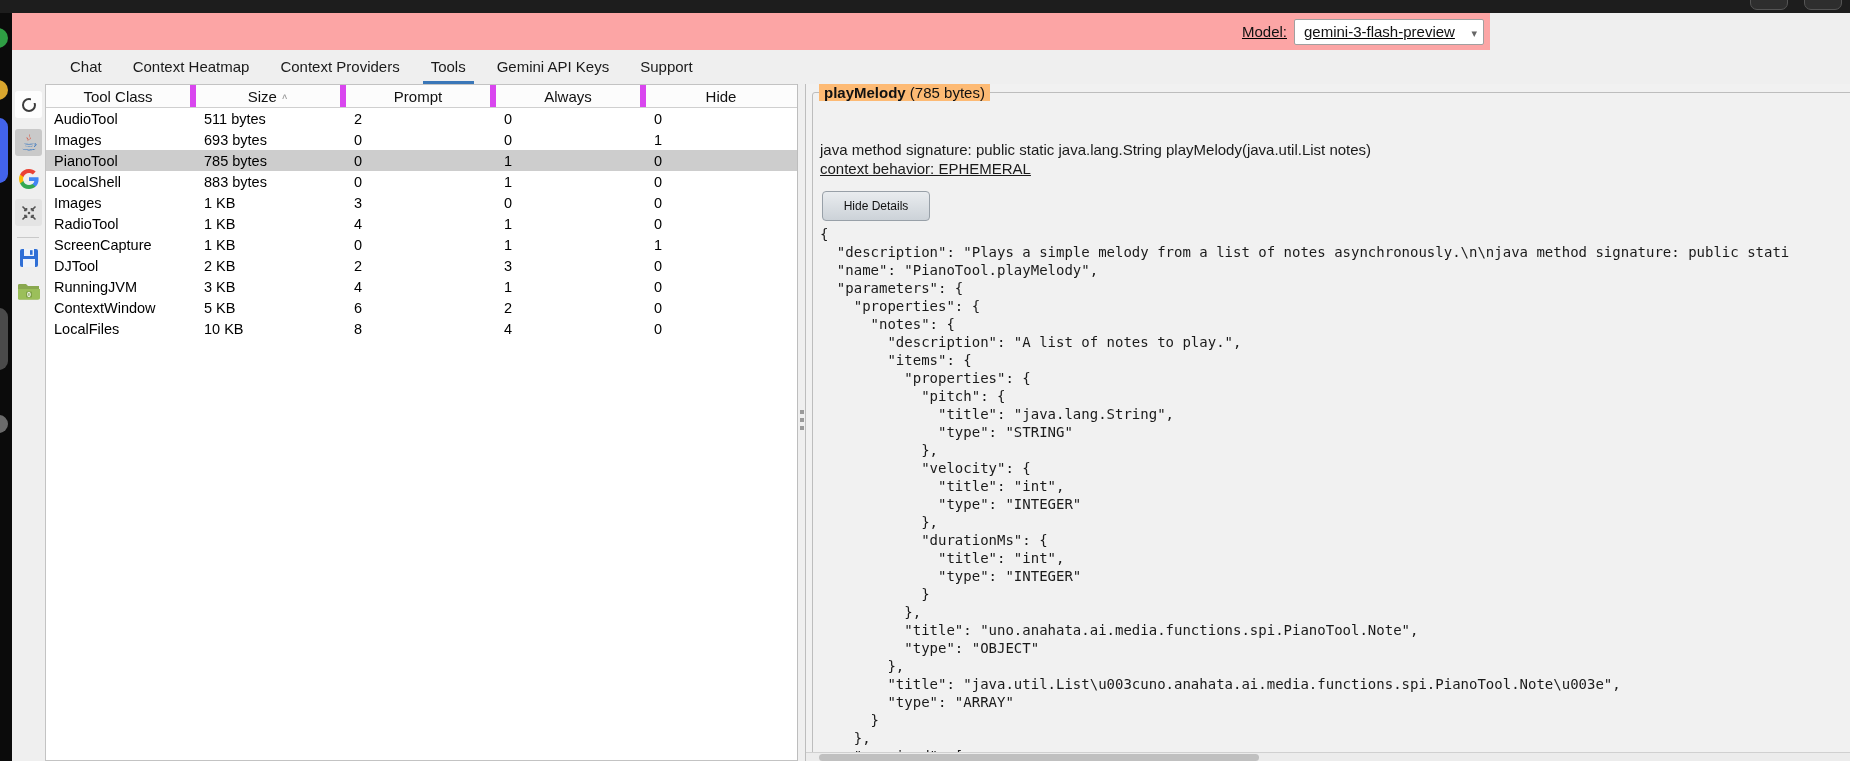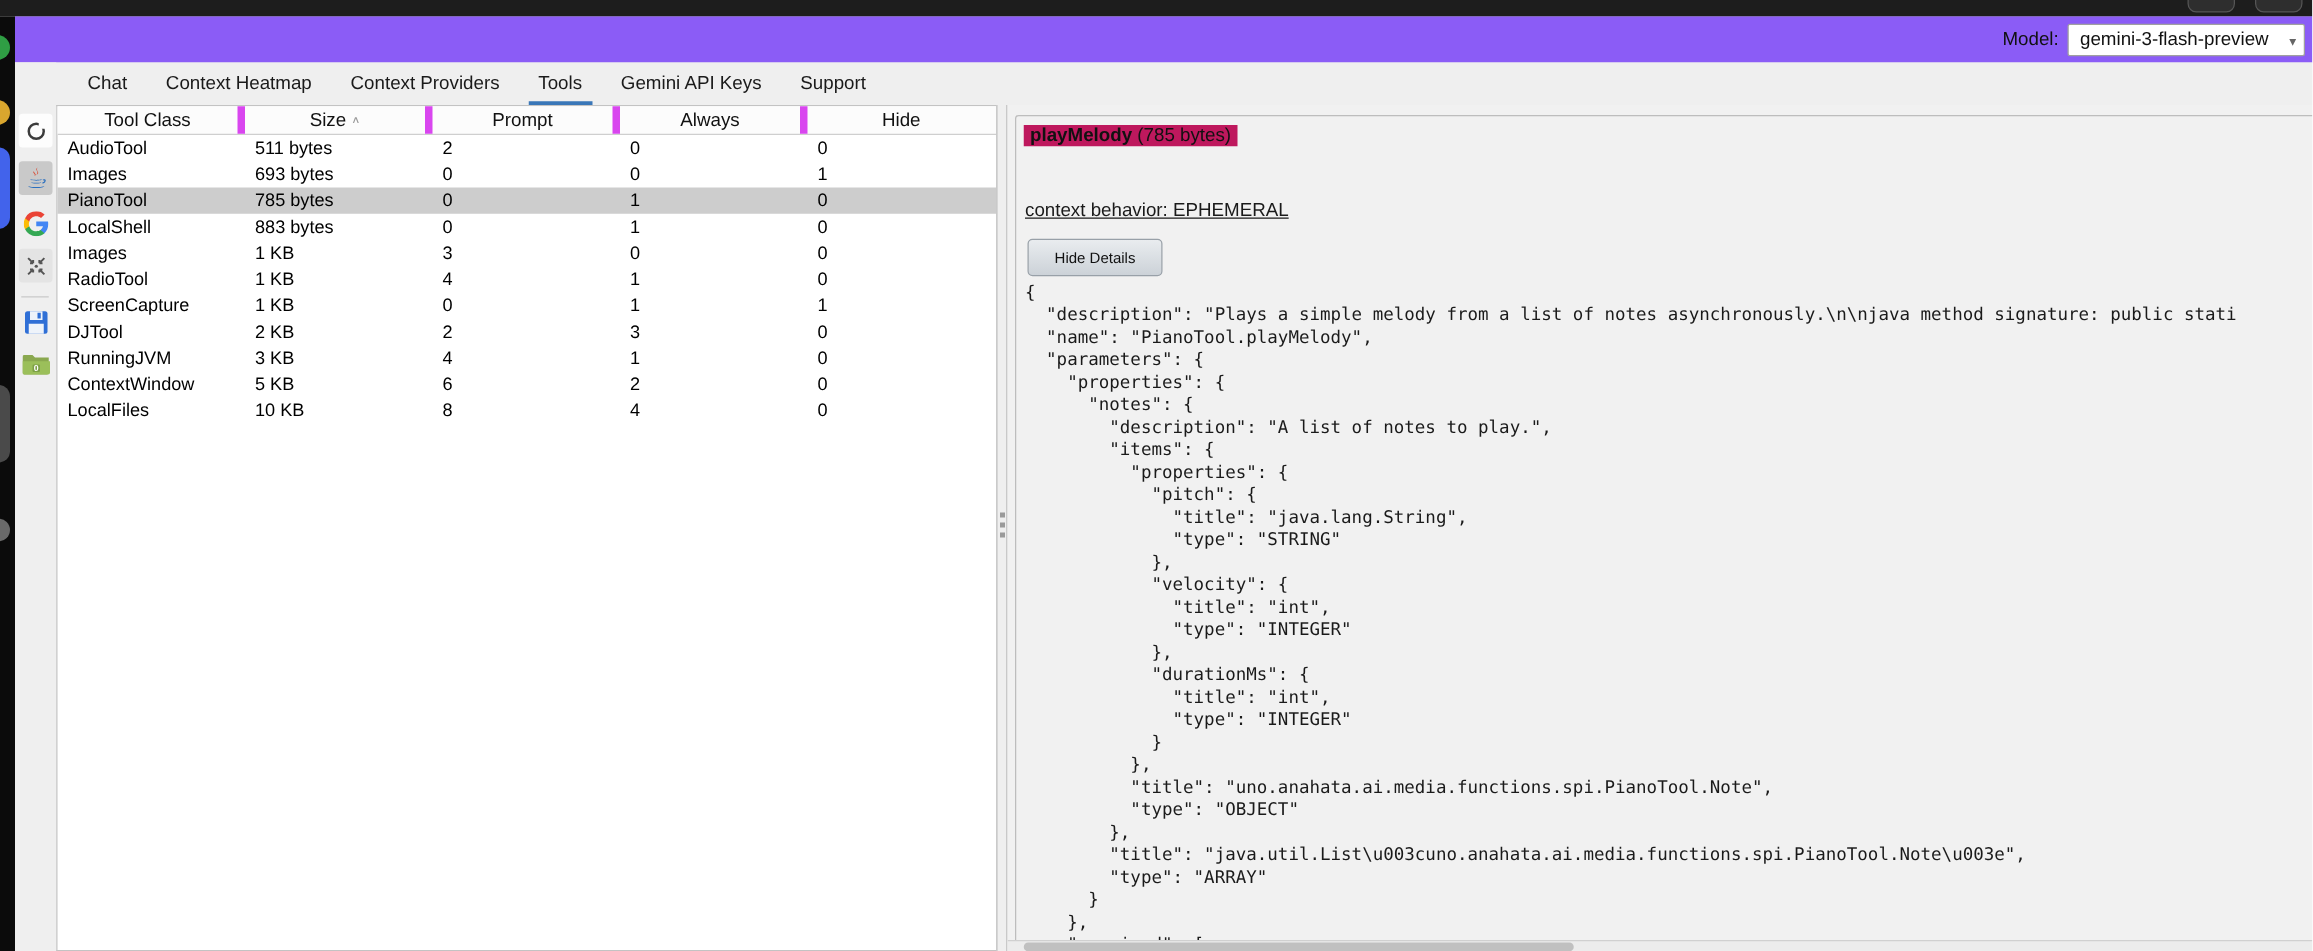--- a/index.html
+++ b/index.html
@@ -19,22 +19,22 @@
   .blob.green  { top:15px;  height:20px; background:#2f9e44; }
   .blob.amber  { top:67px;  height:20px; background:#d9a62e; }
   .blob.blue   { top:105px; height:65px; background:#4263eb; border-radius:9px; }
   .blob.gray1  { top:295px; height:62px; background:#4a4a4a; border-radius:9px; }
   .blob.gray2  { top:402px; height:18px; background:#6a6a6a; }
 
   
   .app { position:absolute; left:12px; top:13px; width:1838px; height:748px; background:#efefef; }
 
   
-  .model-bar { position:absolute; left:0; top:0; width:1838px; height:37px; background:#8b5cf6;
-               display:flex; align-items:center; justify-content:flex-end; }
+  .model-bar { position:absolute; left:0; top:0; width:1478px; height:37px; background:#fca5a5;
+               display:flex; align-items:center; justify-content:flex-end;text-decoration:underline; }
   .model-label { font-size:15px; color:#111; margin-right:7px; }
   .model-select { width:190px; height:26px; background:#fff; border:1px solid #a0a0a0; border-radius:2px;
                   font-size:15px; color:#111; display:flex; align-items:center; padding:0 22px 0 9px;
                   position:relative; margin-right:6px; }
   .model-select .chev { position:absolute; right:6px; top:7px; color:#666; font-size:11px; }
 
   
   .tab-bar { position:absolute; left:0; top:37px; width:1838px; height:34px; display:flex; align-items:center;
              gap:27px; padding-left:56px; background:#efefef; }
   .tab { font-size:15px; color:#1a1a1a; padding:6px 2px 7px 2px; cursor:default; position:relative; white-space:nowrap; }
@@ -67,21 +67,21 @@
   
   .splitter { position:absolute; left:785px; top:71px; width:9px; bottom:0; background:#efefef;
               border-left:1px solid #bdbdbd; border-right:1px solid #bdbdbd; }
   .grip { position:absolute; left:2px; width:4px; height:4px; background:#9a9a9a; }
   .g1 { top:326px; } .g2 { top:334px; } .g3 { top:342px; }
 
   
   .details { position:absolute; left:794px; top:71px; right:0; bottom:0; background:#f1f1f1; overflow:hidden; }
   .fieldset-border { position:absolute; left:6px; top:8px; right:-4px; bottom:-4px;
                      border:1px solid #bdbdbd; border-radius:3px; }
-  .legend { position:absolute; left:13px; top:16px; background:#be185d; padding:0 5px; font-size:15px; color:#111; white-space:nowrap; }
+  .legend { position:absolute; left:13px; top:0px; background:#fdba74; padding:0 5px; font-size:15px; color:#111; white-space:nowrap; }
   .legend b { font-weight:bold; }
   .dline { position:absolute; left:14px; font-size:15px; color:#1a1a1a; white-space:nowrap; }
   .d-desc { top:23px; } .d-sig { top:57px; } .d-beh { top:76px;text-decoration:underline; }
   .hide-btn { position:absolute; left:16px; top:107px; width:108px; height:30px;
               background:linear-gradient(#e9ecef, #ccd2d8); border:1px solid #98a0a8; border-radius:4px;
               font-size:12px; color:#111; display:flex; align-items:center; justify-content:center;
               font-family:"Liberation Sans", sans-serif; }
   .json-pre { position:absolute; left:14px; top:141px; right:0; font-family:"DejaVu Sans Mono", monospace;
               font-size:14px; line-height:18px; color:#1a1a1a; white-space:pre; }
   .hscroll { position:absolute; left:0; right:0; bottom:0; height:9px; background:#ececec;
@@ -266,20 +266,21 @@
 
     <div class="splitter">
       <div class="grip g1"></div>
       <div class="grip g2"></div>
       <div class="grip g3"></div>
     </div>
 
     <div class="details">
       <div class="fieldset-border"></div>
       <div class="legend"><b>playMelody</b><span> (785 bytes)</span></div>
+      <div class="dline d-sig">java method signature: public static java.lang.String playMelody(java.util.List notes)</div>
       <div class="dline d-beh">context behavior: EPHEMERAL</div>
       <button class="hide-btn">Hide Details</button>
       <pre class="json-pre">{
   "description": "Plays a simple melody from a list of notes asynchronously.\n\njava method signature: public stati
   "name": "PianoTool.playMelody",
   "parameters": {
     "properties": {
       "notes": {
         "description": "A list of notes to play.",
         "items": {

